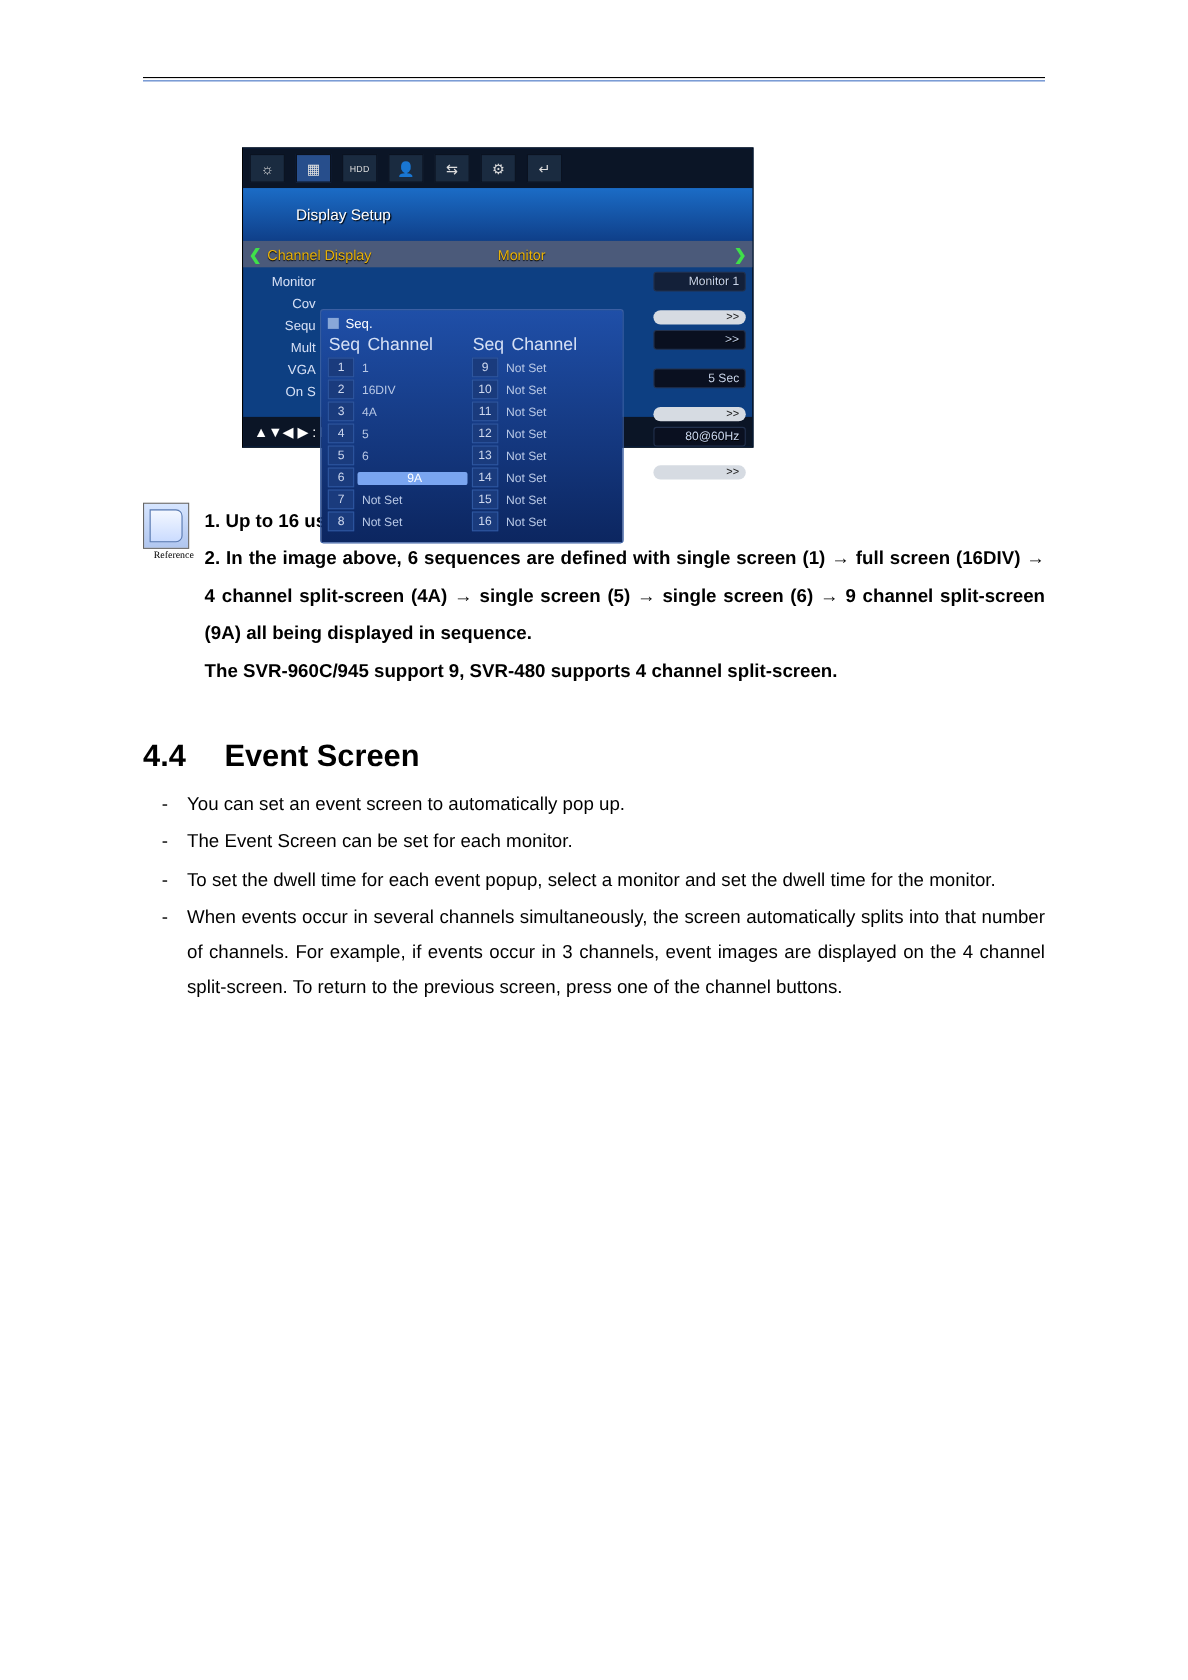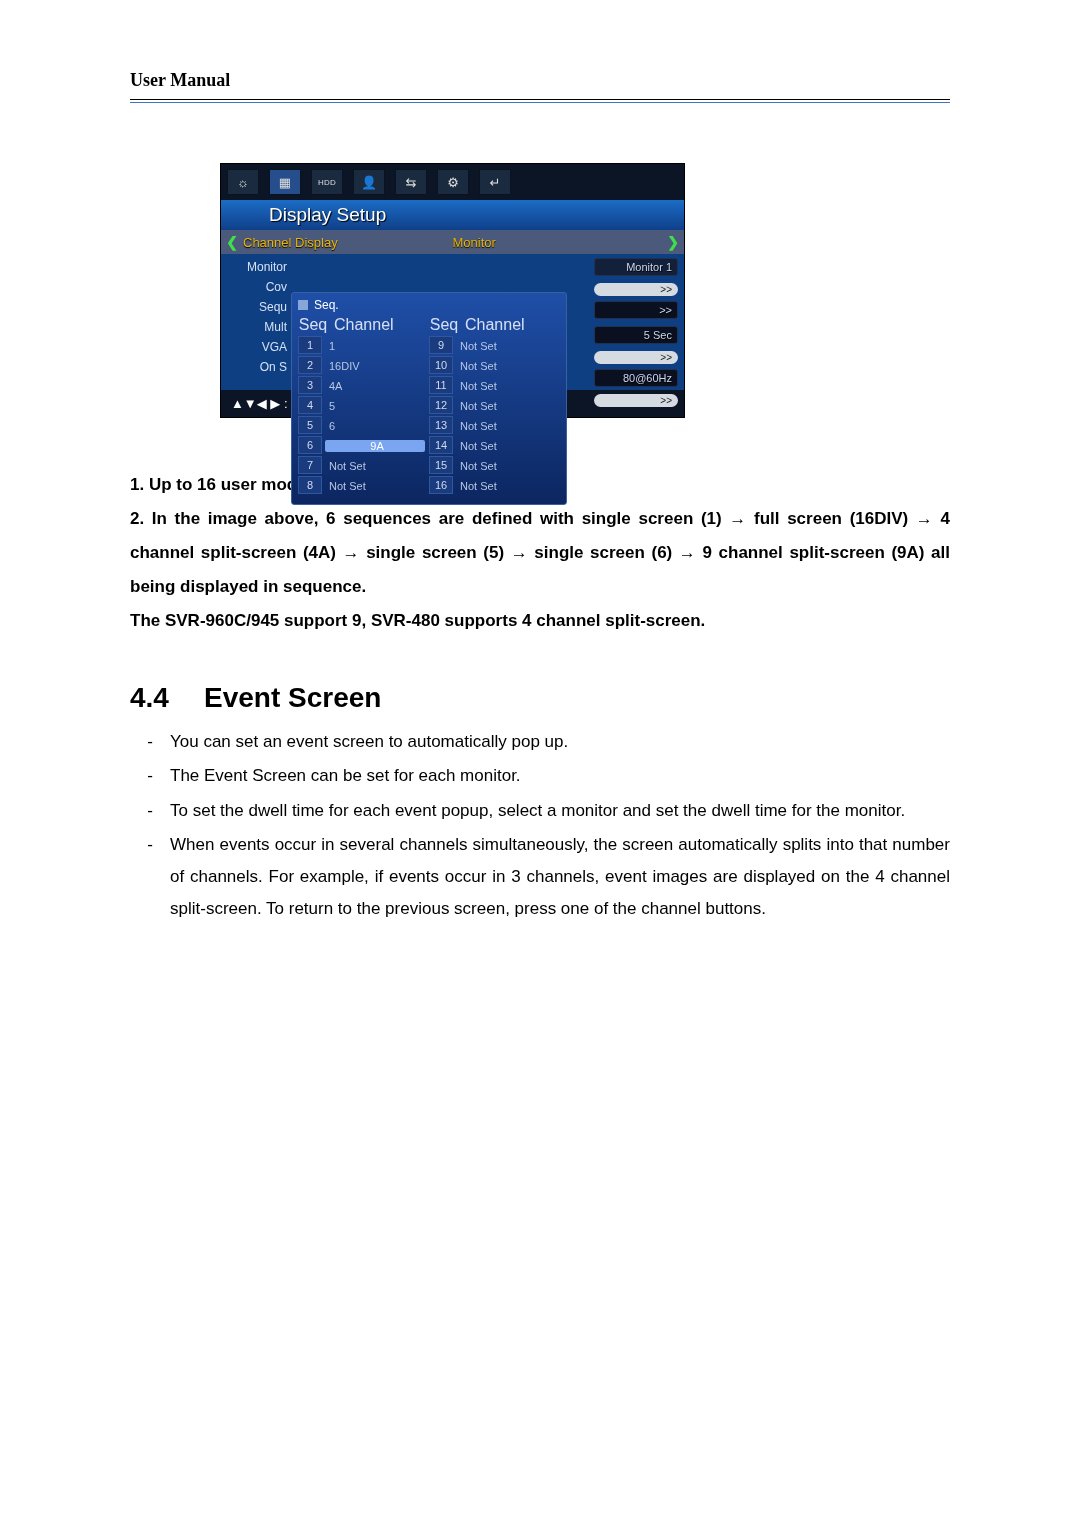--- a/index.html
+++ b/index.html
@@ -8,30 +8,30 @@
   .header-title { font-weight: bold; font-size: 18px; margin-bottom: 8px; }
   .hr1 { border: none; border-top: 1.5px solid #000; }
   .hr2 { border: none; border-top: 1.5px solid #4472c4; margin-top: 2px; }
 
   .figure-wrap { margin: 60px 0 50px 90px; }
   .figure { width: 465px; background: #0d3f82; border: 1px solid #000; font-family: Arial, sans-serif; position: relative; }
   .topbar { height: 36px; background: #0b1526; display: flex; align-items: center; padding: 0 6px; gap: 10px; }
   .topicon { width: 32px; height: 26px; background: #1a2b40; border: 1px solid #0a1220; display: flex; align-items: center; justify-content: center; font-size: 13px; color: #ddd; }
   .topicon.active { background: #274e8c; }
   .topicon.hdd { font-size: 8px; letter-spacing: 0.3px; }
-  .titlebar { background: linear-gradient(#1b6cc6,#0f3f89); color: #fff; font-size: 19px; padding: 4px 48px; text-shadow: 1px 1px 1px #000; }
+  .titlebar { background: linear-gradient(#1b6cc6,#0f3f89); color: #fff; font-size: 14px; padding: 16px 48px; text-shadow: 1px 1px 1px #000; }
   .tabbar { display: flex; align-items: center; background: #4b5a7a; height: 24px; }
   .tabbar .arw { width: 22px; text-align: center; color: #3fe04a; font-weight: bold; font-size: 14px; }
   .tabbar .tab { flex: 1; text-align: left; color: #eab308; font-size: 13px; text-shadow: 0 1px 1px #000; }
 
   .body { position: relative; padding: 6px 8px 10px 8px; color: #c9d6ee; font-size: 12px; }
   .body .row { display: flex; margin-bottom: 6px; align-items: center; }
   .body .lbl { width: 62px; text-align: right; color: #d6e0f5; font-size: 12px; padding-right: 4px; }
   .rightpanel { position: absolute; right: 6px; top: 4px; width: 84px; }
-  .badge { background: #0a1020; color: #c9d6ee; font-size: 11px; text-align: right; padding: 2px 5px; border: 1px solid #22314d; border-radius: 3px; margin-bottom: 7px; text-shadow: 0.5px 0.5px #000; }
+  .badge { background: #0a1020; color: #c9d6ee; font-size: 11px; text-align: right; padding: 2px 5px; border: 1px solid #22314d; border-radius: 3px; margin-bottom: 17px; text-shadow: 0.5px 0.5px #000; }
   .badge.sel { background: #132039; }
   .pill { background: #d6dbe2; color: #222; font-size: 10px; text-align: right; padding: 1px 6px; border-radius: 8px; margin-bottom: 5px; }
 
   .popup { position: absolute; top: 38px; left: 70px; width: 276px; background: linear-gradient(#1f4fa8,#0c2660); border: 1px solid #3b5fa3; border-radius: 3px; padding: 5px 6px 8px 6px; color: #fff; font-size: 11px; }
   .popup .ptitle { display: flex; align-items: center; gap: 6px; margin-bottom: 4px; font-size: 12px; }
   .popup .pgrid { display: inline-block; width: 10px; height: 10px; background: #88a7d8; }
   .seqtable { display: flex; }
   .seqcol { flex: 1; }
   .seqhead { display: flex; font-size: 16px; color: #d6e0f5; margin-bottom: 2px; }
   .seqhead .c1 { width: 30px; text-align: center; }
@@ -57,21 +57,20 @@
   .bullets .dash { width: 40px; text-align: center; }
   .bullets .txt { flex: 1; text-align: justify; }
 
   .footer { margin-top: 560px; }
   .pgn { text-align: center; font-weight: bold; font-size: 17px; margin-top: 4px; }
 </style>
 </head>
 <body>
 
 <div class="page">
-  <div class="header-title">User Manual</div>
   <hr class="hr1">
   <hr class="hr2">
 
   <div class="figure-wrap">
     <div class="figure">
 
       <div class="topbar">
         <div class="topicon">☼</div>
         <div class="topicon active">▦</div>
         <div class="topicon hdd">HDD</div>
@@ -212,20 +211,24 @@
 
       <div class="footerbar">
         <span>▲▼◀ ▶ : Move</span>
         <span>ENTER: Select</span>
         <span>ESC: Exit</span>
       </div>
     </div>
   </div>
 
   <div class="refblock">
+    <div style="width:56px;flex-shrink:0;">
+      <div class="reficon"></div>
+      <div class="refcap">Reference</div>
+    </div>
     <div class="reftext">
       <p>1. Up to 16 user modes can be defined.</p>
       <p>2. In the image above, 6 sequences are defined with single screen (1) → full screen (16DIV) → 4 channel split-screen (4A) → single screen (5) → single screen (6) → 9 channel split-screen (9A) all being displayed in sequence.</p>
       <p>The SVR-960C/945 support 9, SVR-480 supports 4 channel split-screen.</p>
     </div>
   </div>
 
   <h2 class="sec-h">
     <span class="sec-num">4.4</span><span>Event Screen</span>
   </h2>

